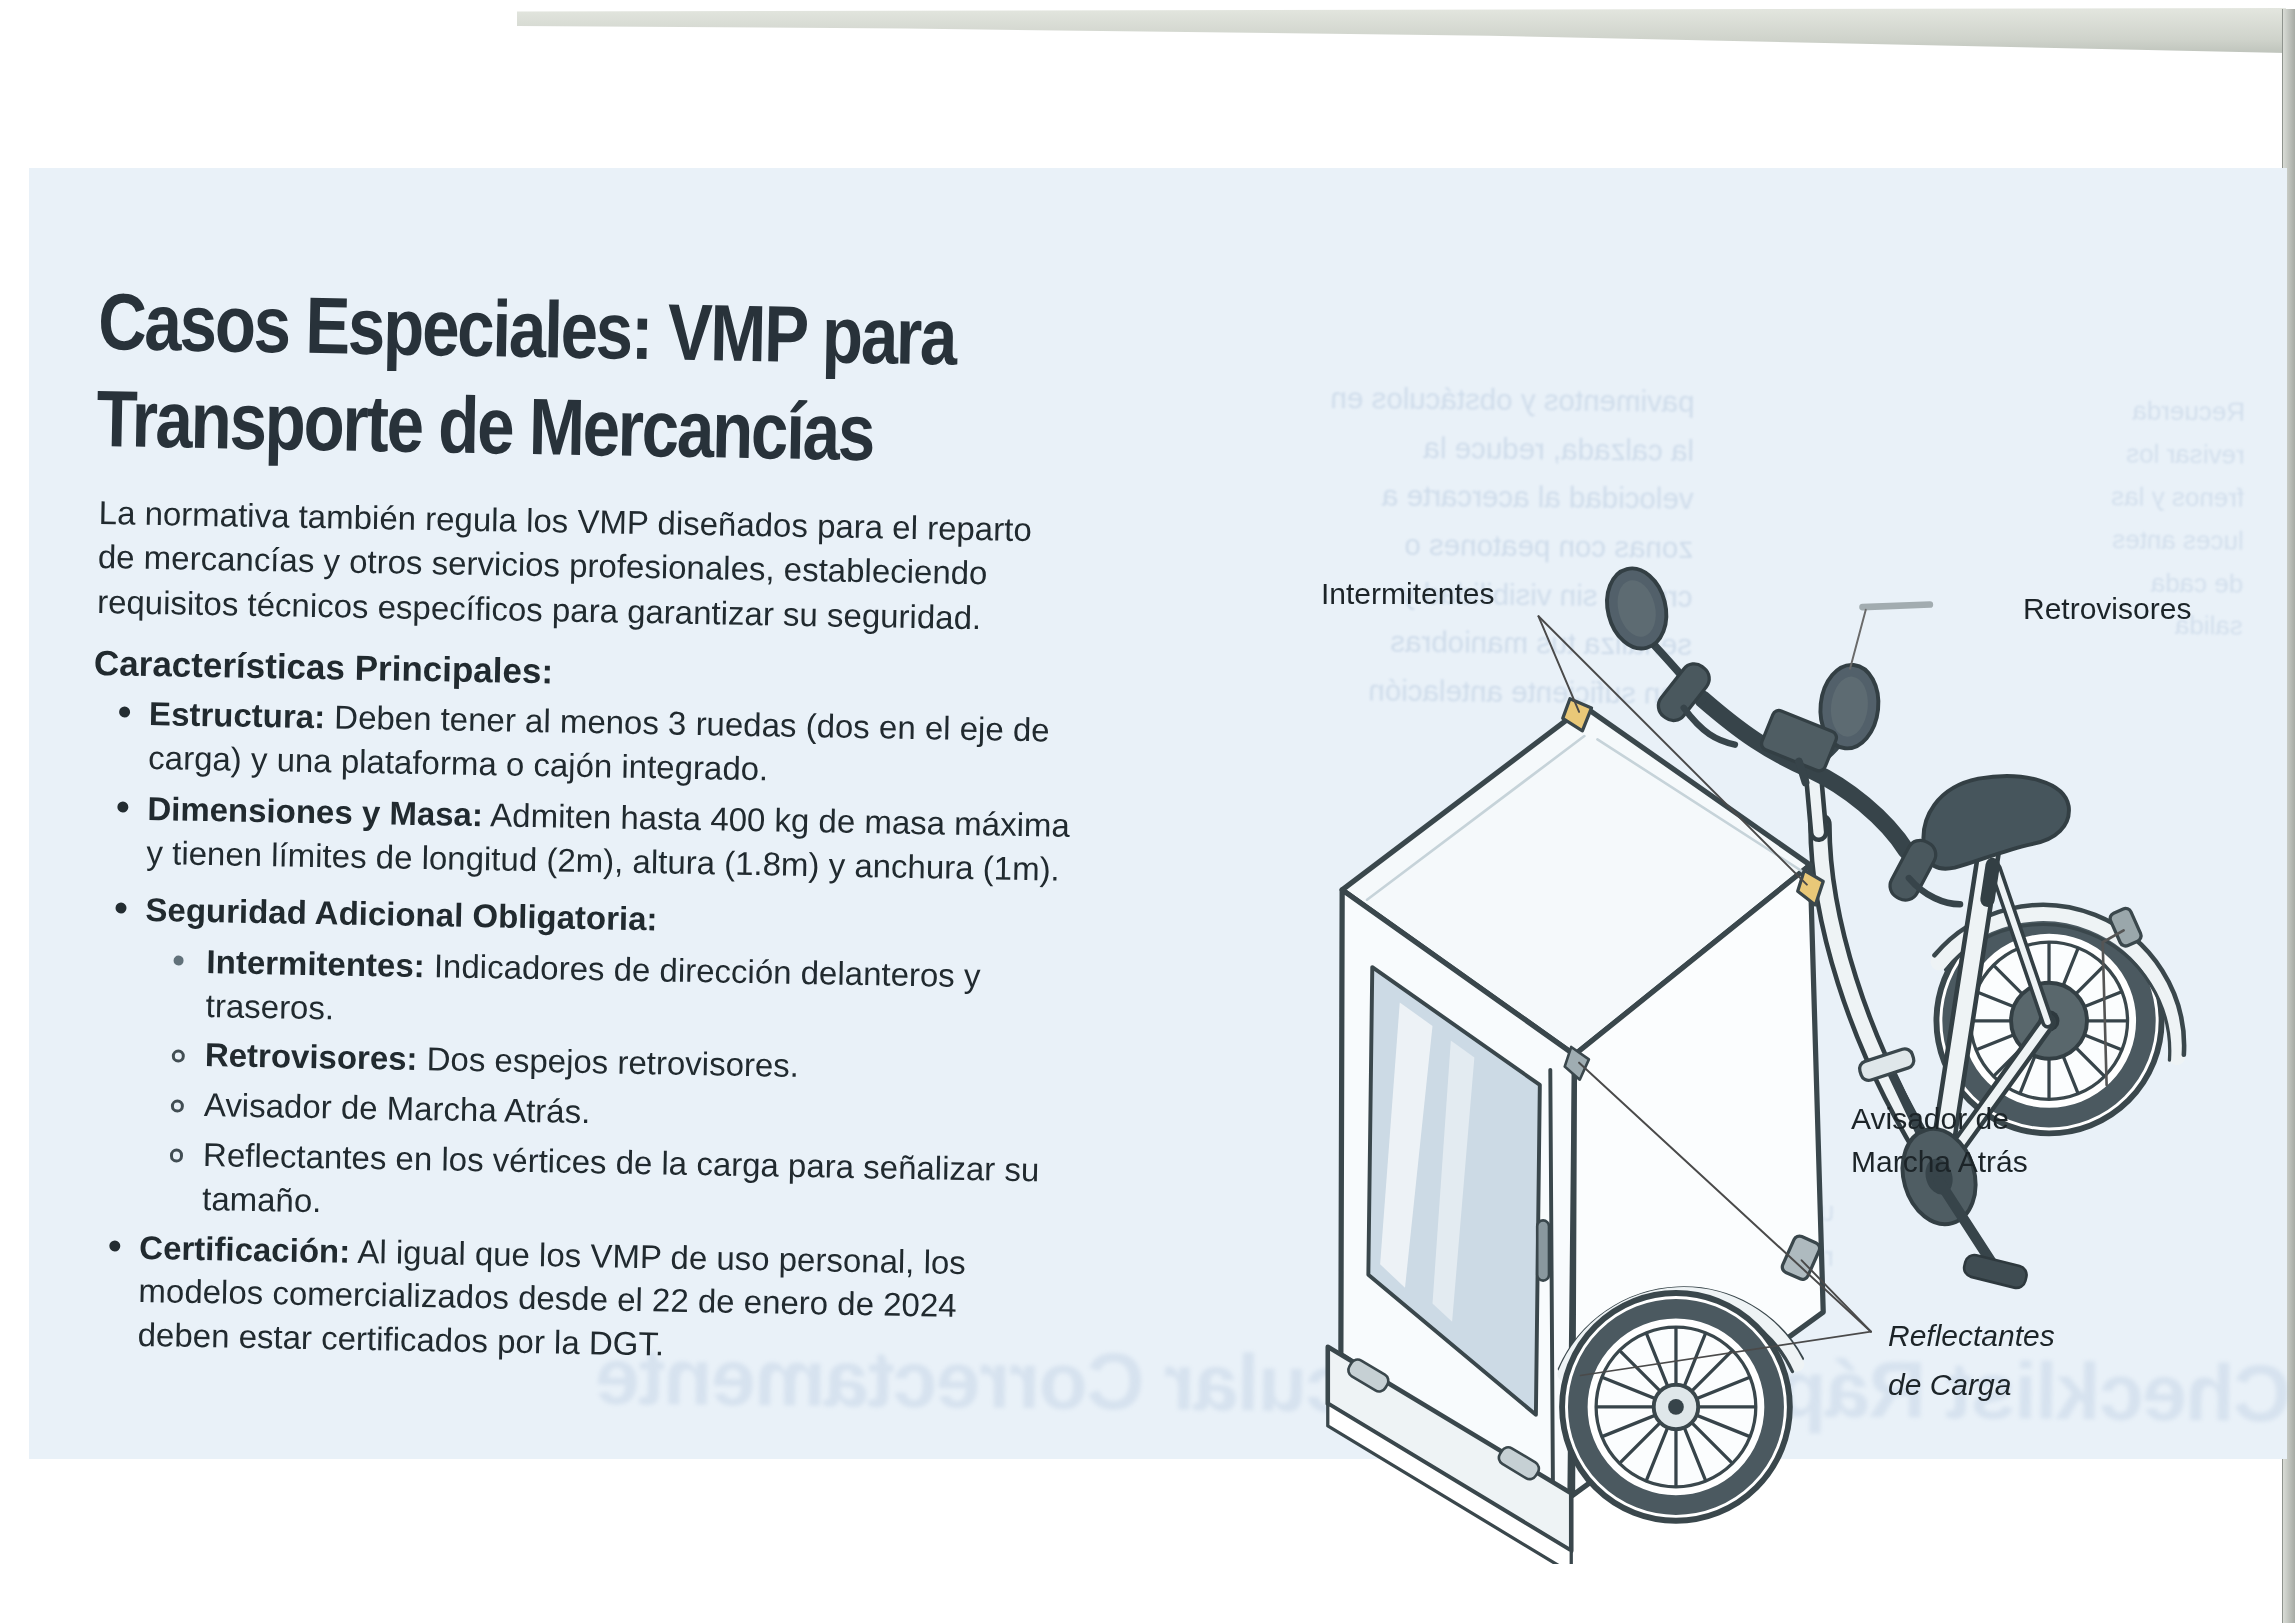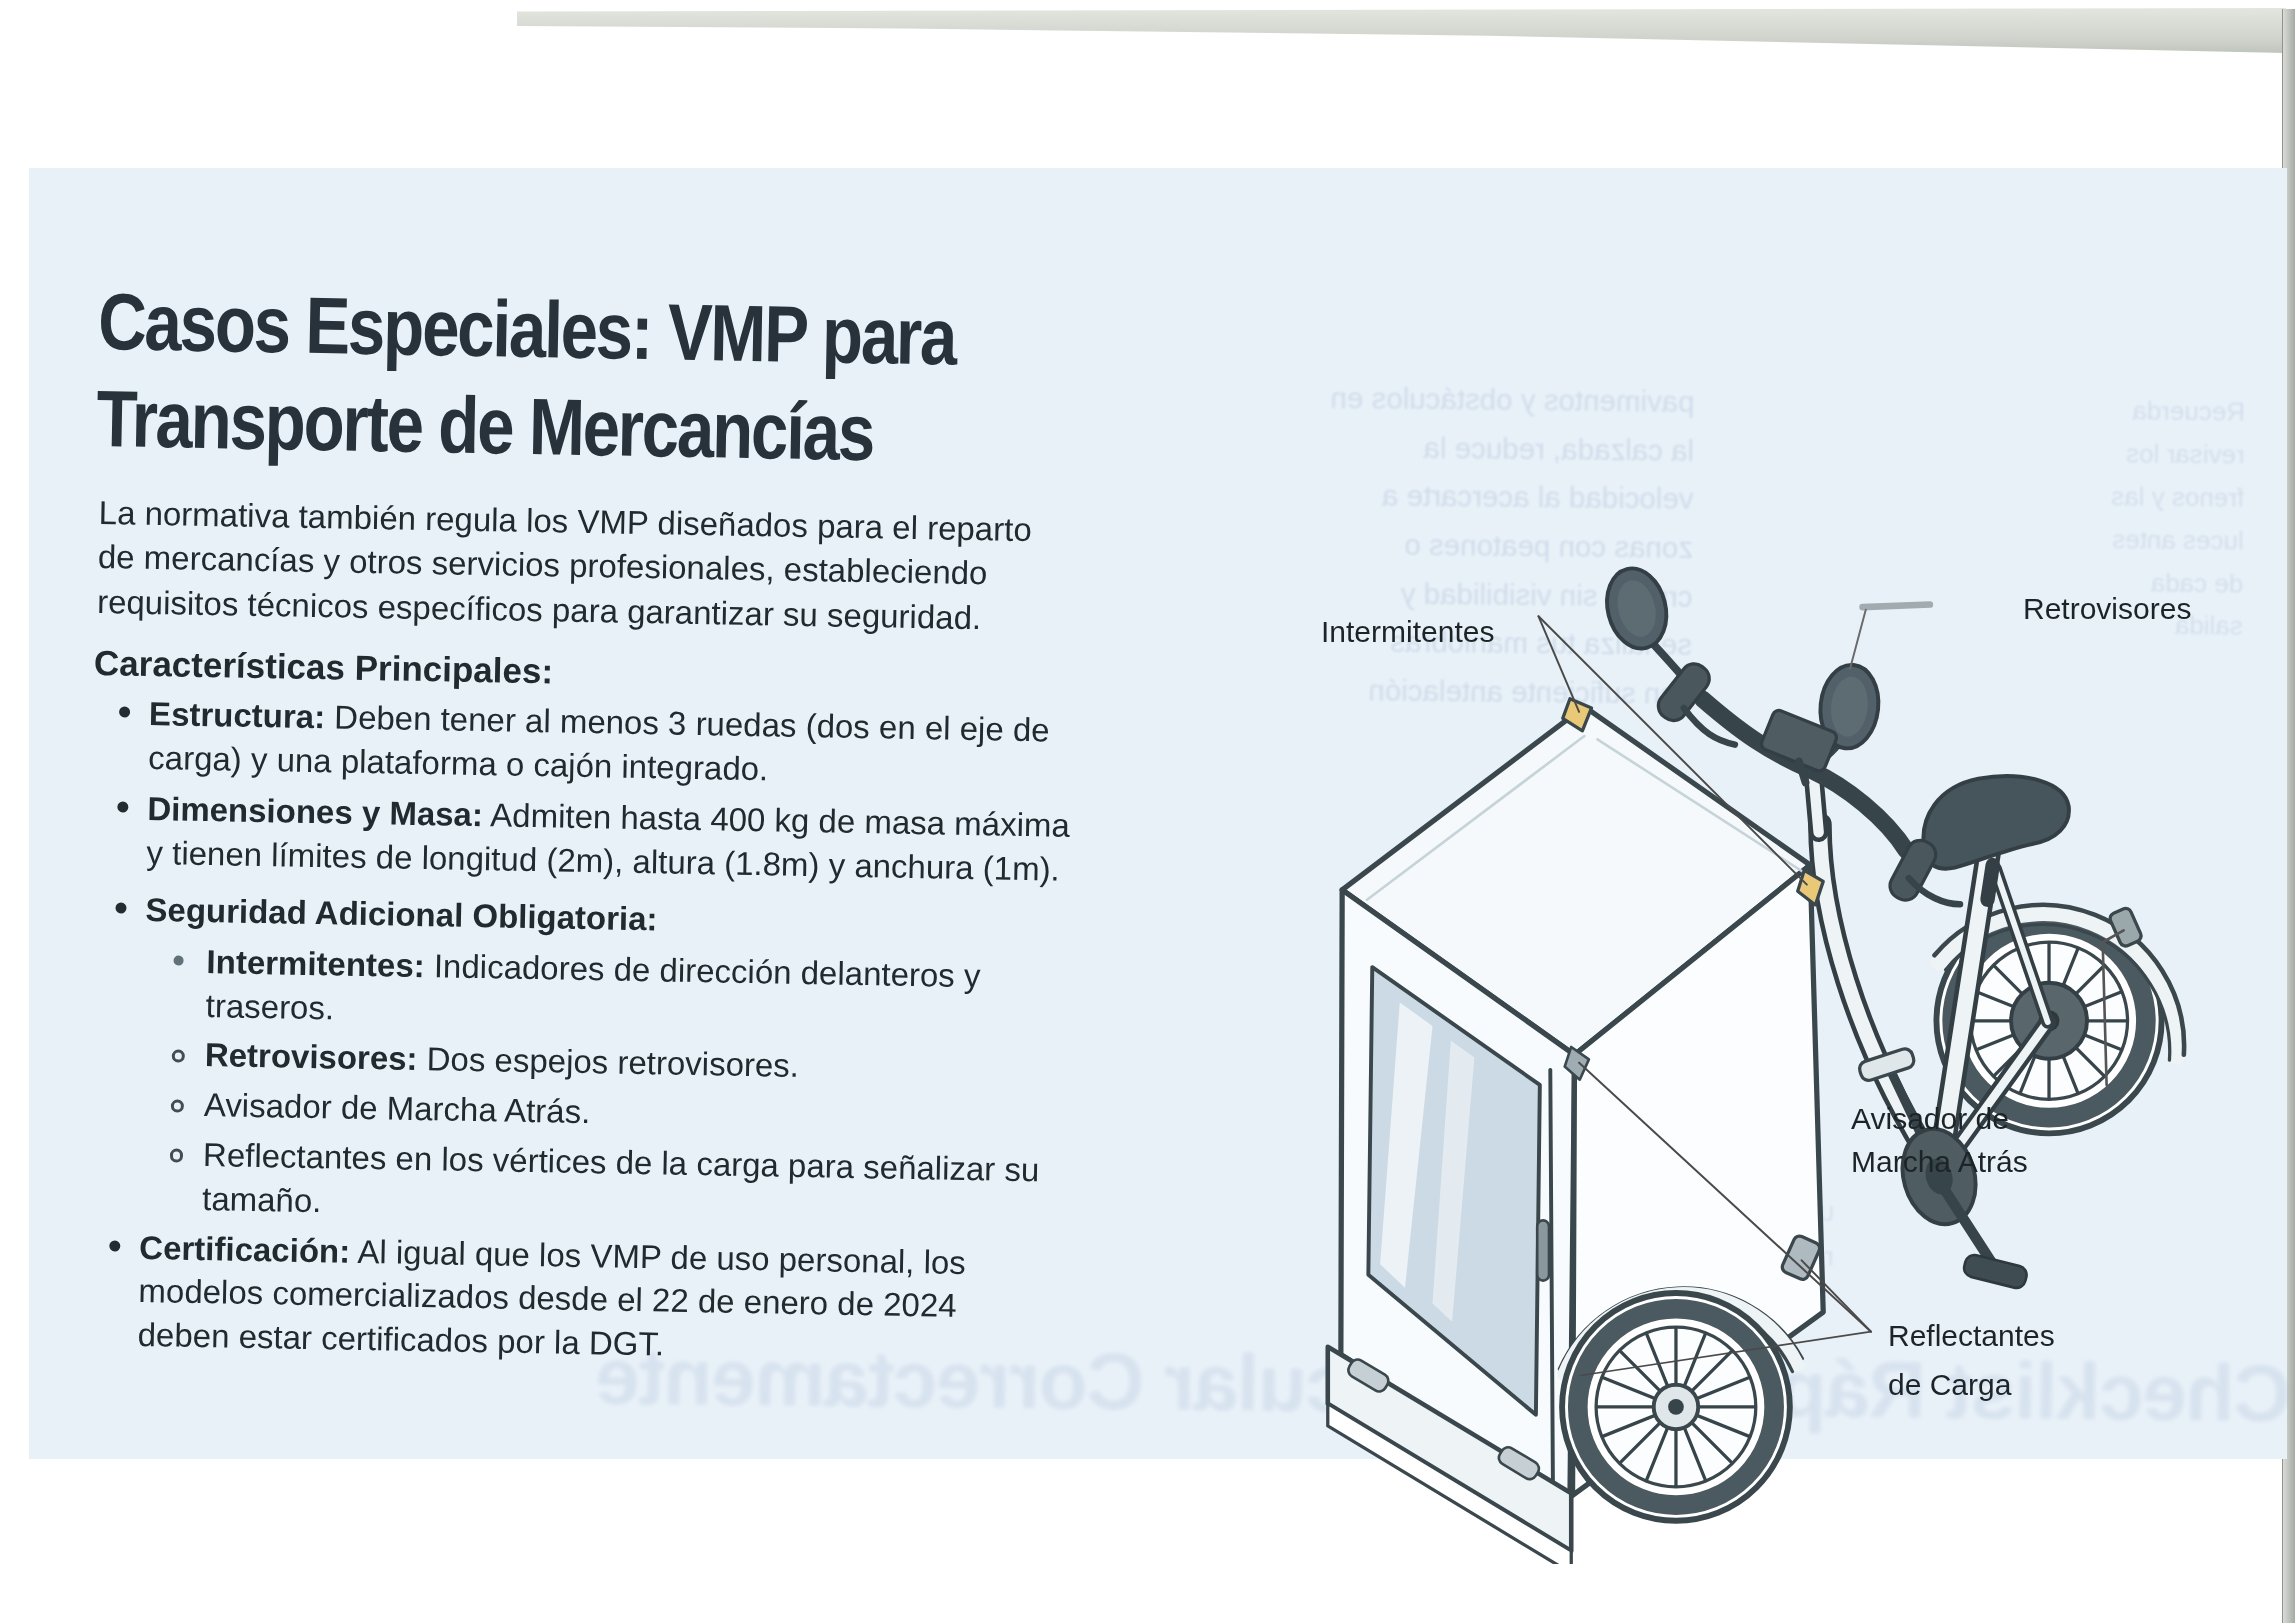--- a/index.html
+++ b/index.html
@@ -45,24 +45,24 @@
   .l1 .mk{left:26px;top:15px;width:11px;height:11px;background:#232c31;}
   .l2.m-solid2 .mk{left:85px;top:16.4px;width:9.8px;height:9.8px;background:#61717a;}
   .l2.m-open .mk{left:85px;top:16.4px;width:7.2px;height:7.2px;background:transparent;
                  border:3.3px solid #414d53;}
   .bb{font-weight:bold;}
   .mt-lg{margin-top:13px;}
 
   
   #diagram-svg{left:1244px;top:543px;width:1021px;height:1021px;}
   .dlabel{color:#1c2428;font-size:30px;line-height:1.42;white-space:pre-line;}
-  #lbl-intermitentes{left:1321px;top:573px;margin-top:38px;}
+  #lbl-intermitentes{left:1321px;top:573px;}
   #lbl-retrovisores{left:2003px;top:588px;margin-left:20px;}
   #lbl-avisador{left:1851px;top:1098px;}
-  #lbl-reflectantes{left:1888px;top:1312px;line-height:1.62;}
+  #lbl-reflectantes{left:1888px;top:1312px;line-height:1.62;font-style:italic;}
 </style>
 </head>
 <body>
 
 <div class="abs" id="top-shadow"></div>
 <div class="abs" id="right-strip"></div>
 
 <div class="abs" id="page"></div>
 
 <div class="abs ghost" id="ghost-mid">

